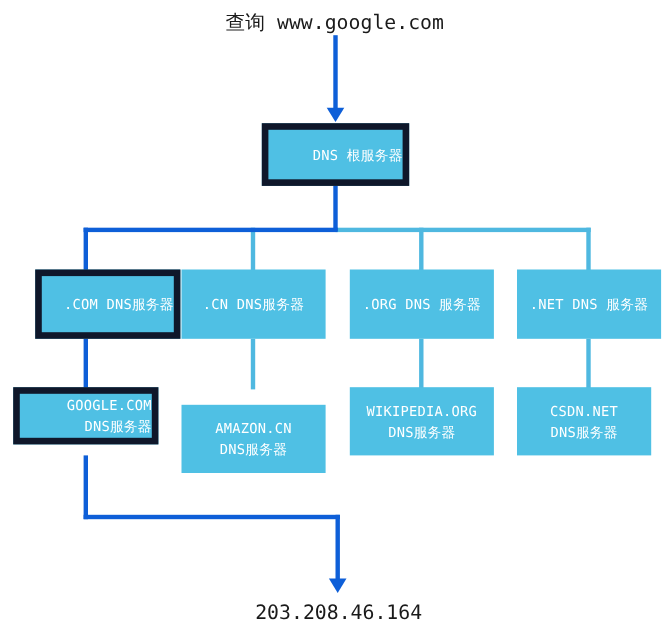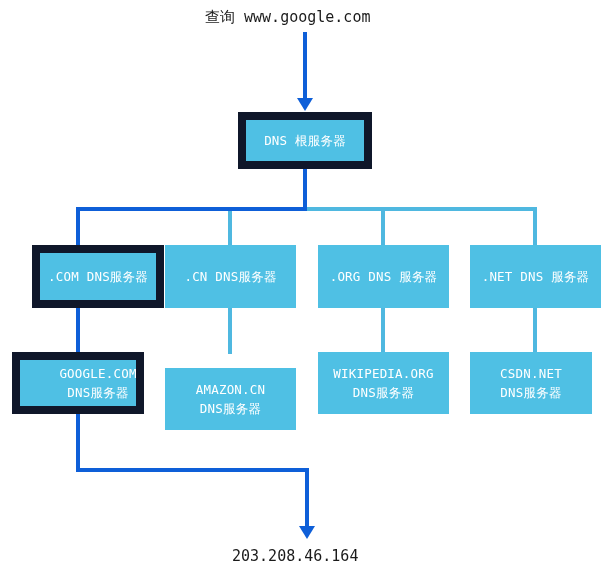--- a/index.html
+++ b/index.html
@@ -33,30 +33,31 @@
     justify-content: center;
     color: #ffffff;
     font-family: "DejaVu Sans Mono", "Liberation Mono", monospace;
     font-size: 12.5px;
     line-height: 1.55;
     text-align: center;
     letter-spacing: 0.2px;
     z-index: 3;
   }
   .node.highlight {
-    border: 8px solid #0f172a;
+    border: 6px solid #0f172a;
+    align-items: flex-end;
   }
 
   .node-line { display: block; white-space: pre; }
 
   .caption {
     position: absolute;
     color: #1a1a1a;
     font-family: "DejaVu Sans Mono", "Liberation Mono", monospace;
-    font-size: 15px;
+    font-size: 18px;
     white-space: pre;
     z-index: 4;
   }
 
   
   .conn {
     position: absolute;
     z-index: 1;
   }
   .conn.dark { background: #0E5FD8; }
@@ -109,21 +110,21 @@
   </div>
   <div class="node" style="left:470px; top:245px; width:131px; height:63px;">
     <span class="node-line">.NET DNS 服务器</span>
   </div>
 
   <div class="conn dark over" style="left:76px; top:308px; width:4px; height:46px;"></div>
   <div class="conn light" style="left:228px; top:308px; width:4px; height:46px;"></div>
   <div class="conn light" style="left:381px; top:308px; width:4px; height:46px;"></div>
   <div class="conn light" style="left:533px; top:308px; width:4px; height:46px;"></div>
 
-  <div class="node highlight" style="left:12px; top:352px; width:132px; height:62px;padding-left:40px;">
+  <div class="node highlight" style="left:12px; top:352px; width:132px; height:52px;padding-left:40px;">
     <span class="node-line">GOOGLE.COM</span>
     <span class="node-line">DNS服务器</span>
   </div>
   <div class="node" style="left:165px; top:368px; width:131px; height:62px;">
     <span class="node-line">AMAZON.CN</span>
     <span class="node-line">DNS服务器</span>
   </div>
   <div class="node" style="left:318px; top:352px; width:131px; height:62px;">
     <span class="node-line">WIKIPEDIA.ORG</span>
     <span class="node-line">DNS服务器</span>

